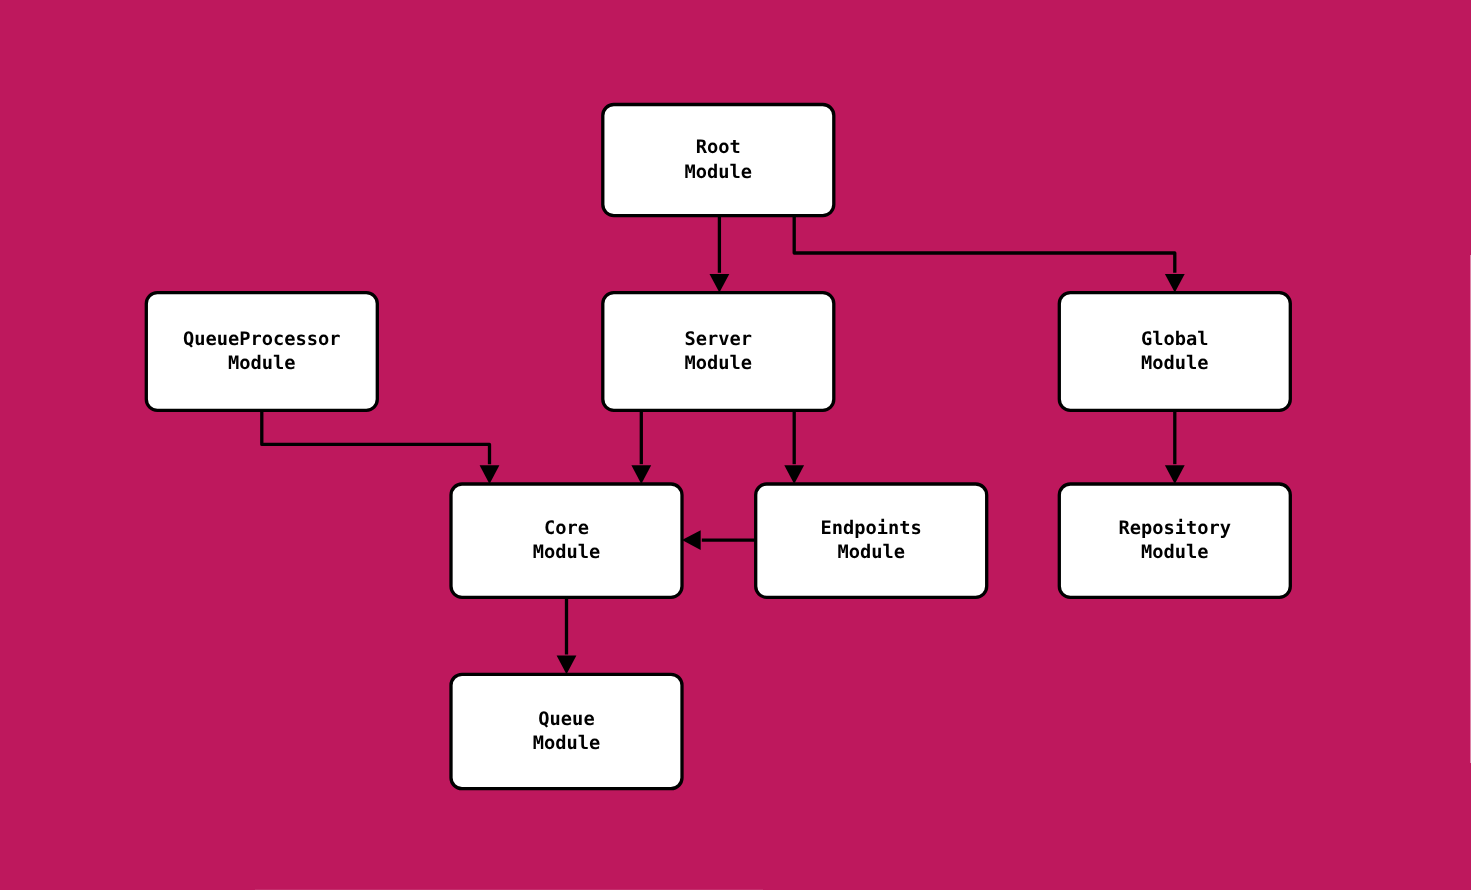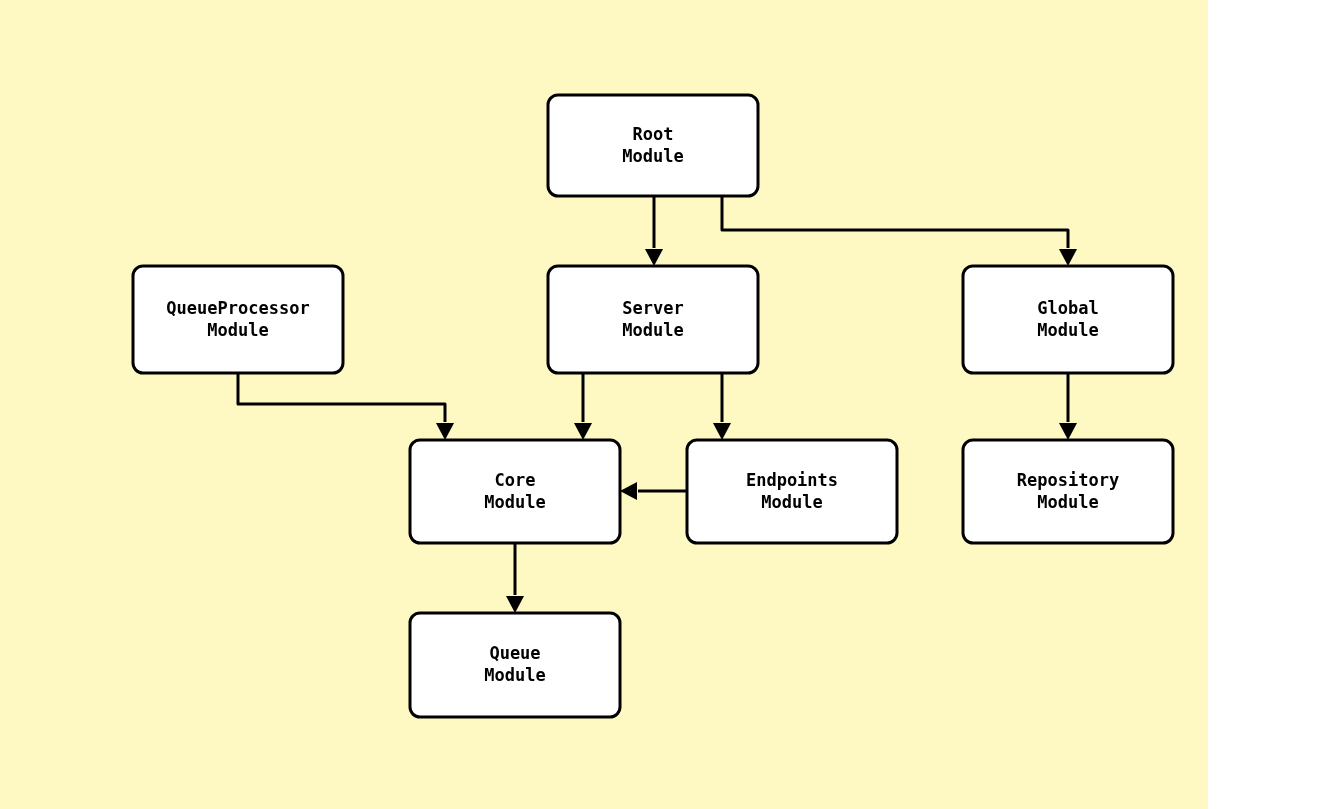--- a/index.html
+++ b/index.html
@@ -9,23 +9,23 @@
     background: #ffffff;
   }
   body {
     width: 1337px;
     height: 809px;
     overflow: hidden;
     font-family: "DejaVu Sans Mono", "Liberation Mono", monospace;
   }
   #diagram-root {
     position: relative;
-    width: 1208px;
+    width: 1337px;
     height: 809px;
-    background: #fef9c3;
+    background: #be185d;
   }
   svg#diagram-canvas {
     display: block;
     width: 1337px;
     height: 809px;
   }
   .node-box {
     fill: #ffffff;
     stroke: #000000;
     stroke-width: 3;

